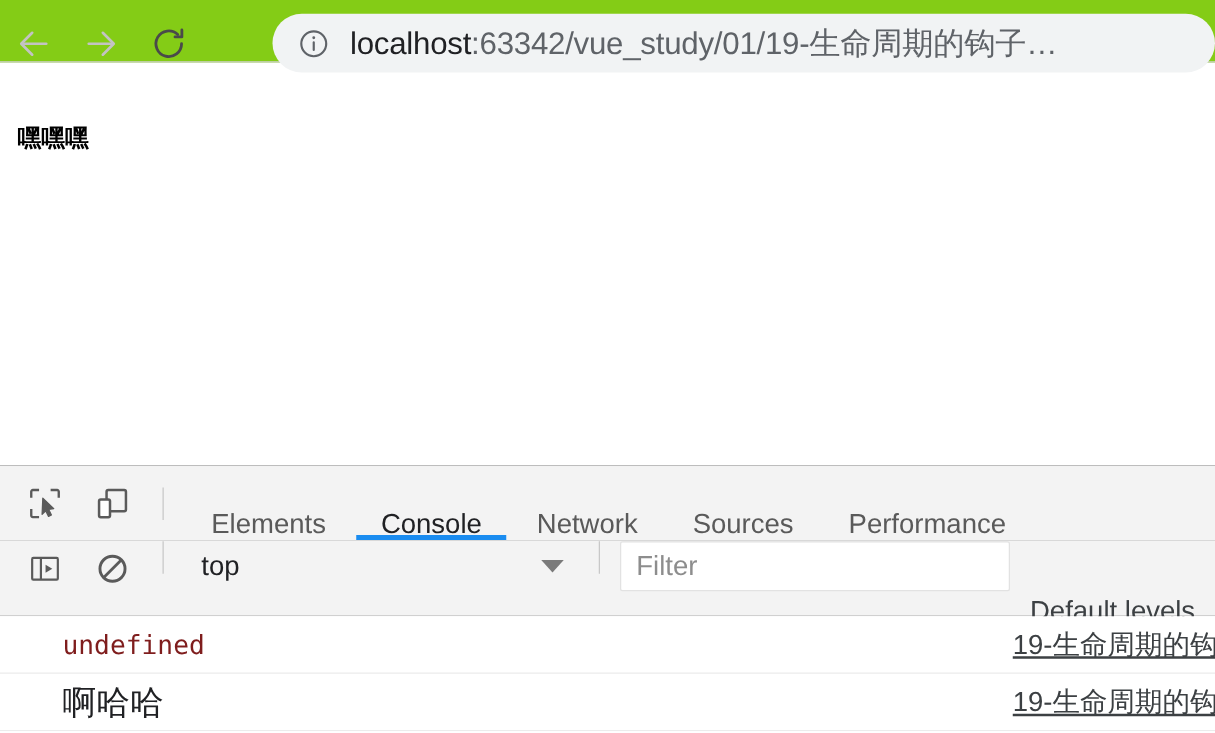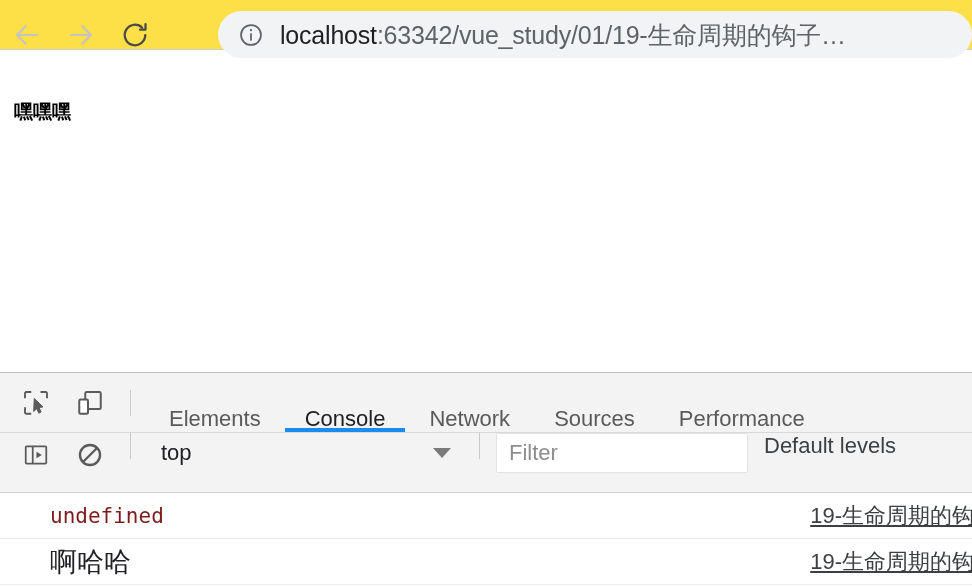--- a/index.html
+++ b/index.html
@@ -18,21 +18,21 @@
     height: 586px;
     background: #ffffff;
   }
 
   
   .browser-chrome {
     position: absolute;
     left: 0; top: 0;
     width: 972px;
     height: 50px;
-    background: #fde047;
+    background: #84cc16;
     border-bottom: 1px solid #cfcfcf;
     box-sizing: border-box;
   }
 
   .nav-buttons {
     position: absolute;
     left: 0; top: 0;
     height: 69px;
     display: flex;
     align-items: center;
@@ -209,41 +209,42 @@
   .caret {
     width: 0; height: 0;
     border-left: 9px solid transparent;
     border-right: 9px solid transparent;
     border-top: 10px solid #7a7a7a;
     margin-left: 8px;
     flex: 0 0 auto;
   }
 
   .filter-input {
-    width: 252px;
+    width: 312px;
     height: 40px;
     background: #ffffff;
     border: 1px solid #e2e2e2;
     border-radius: 2px;
     box-sizing: border-box;
     padding: 0 12px;
     font-size: 22px;
     color: #c2410c;
     font-family: "Liberation Sans", sans-serif;
     outline: none;
   }
   .filter-input::placeholder { color: #8d8d8d; opacity: 1; }
 
   .levels-label {
     margin-left: 16px;
     font-size: 22px;
     color: #3c4043;
     white-space: nowrap;
     cursor: pointer;
     font-family: "Liberation Sans", sans-serif;
+    margin-top: 43px;
   }
 
   
   .console-body {
     position: relative;
     background: #ffffff;
     height: 92px;
     overflow: hidden;
   }
 

